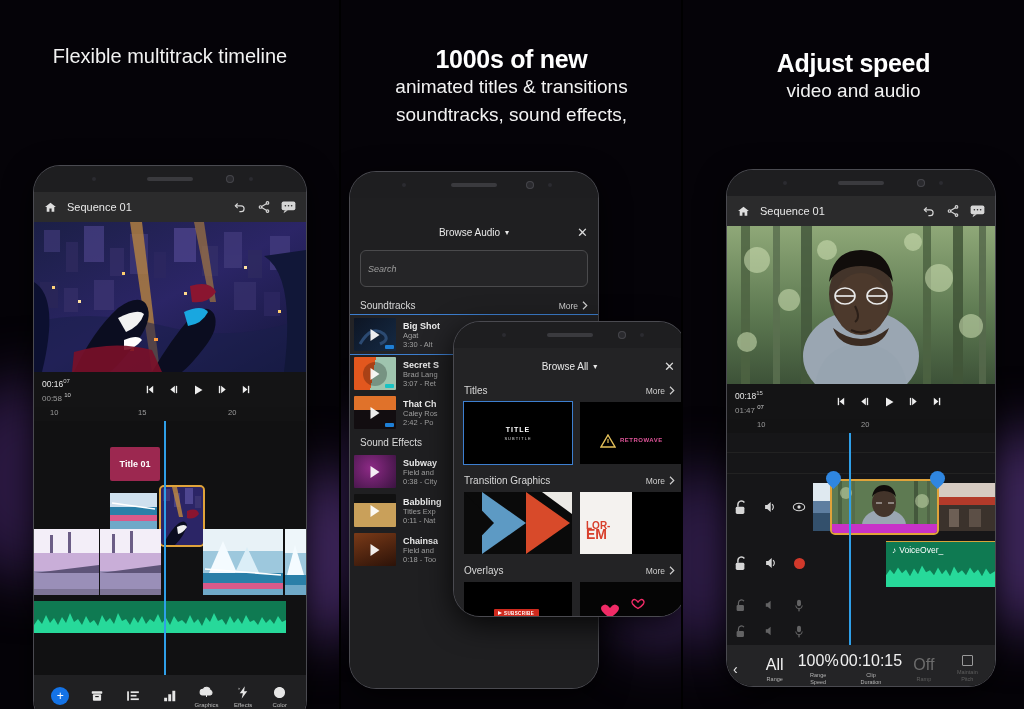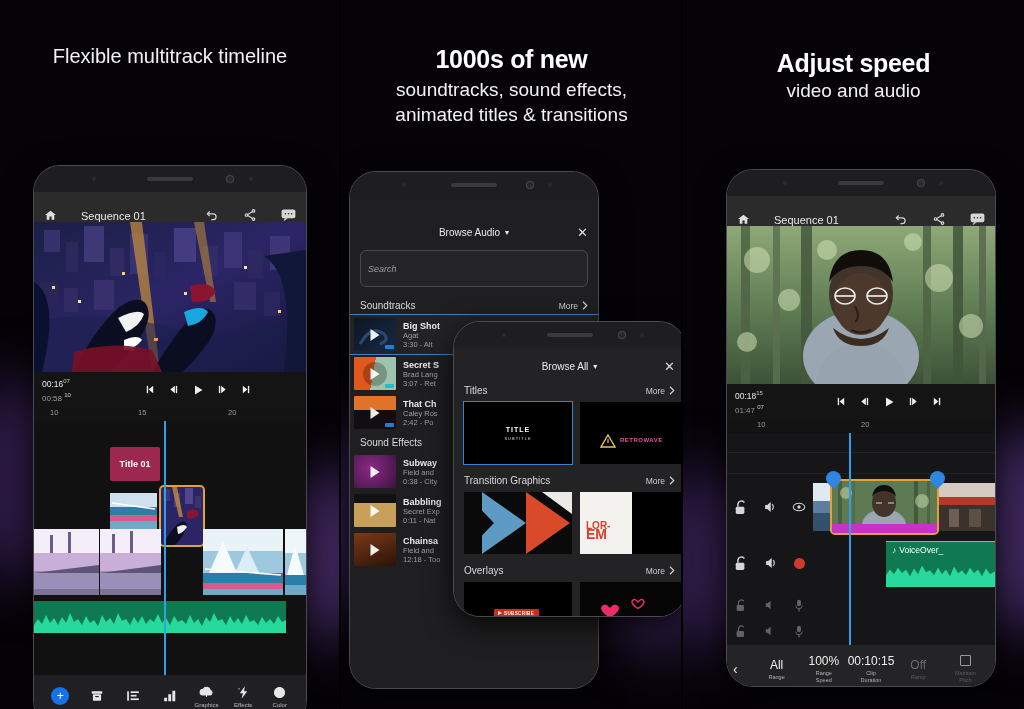--- a/index.html
+++ b/index.html
@@ -32,21 +32,21 @@
            box-shadow:0 0 0 1px #4a4a50, 0 8px 30px rgba(0,0,0,.8); overflow:hidden; z-index:10;}
   .phone-top { position:relative; height:26px; background:#1e1e20; }
   .speaker { position:absolute; left:50%; transform:translateX(-50%); top:11px; width:46px; height:4px;
              border-radius:2px; background:#3a3a3e; }
   .cam { position:absolute; top:9px; width:8px; height:8px; border-radius:50%; background:#2a2a2e;
          box-shadow: inset 0 0 0 1px #45454a; }
   .sensor { position:absolute; top:11px; width:4px; height:4px; border-radius:50%; background:#2b2b30;}
   .screen { position:relative; background:#0f0f10; overflow:hidden; }
 
   
-  .appbar { display:flex; align-items:flex-end; height:30px; background:#2b2b2c; padding:0 10px; gap:24px;}
+  .appbar { display:flex; align-items:center; height:30px; background:#2b2b2c; padding:0 10px; gap:10px;}
   .appbar .title { color:#e8e8e8; font-size:11px; flex:1; }
   .appbar .ic { color:#e0e0e0; opacity:.95; display:flex; align-items:center;}
   .home-ic { width:13px; height:13px; }
 
   .preview { position:relative; width:100%; overflow:hidden; background:#111; }
 
   .transport { display:flex; align-items:center; background:#141415; padding:4px 8px; gap:4px; }
   .tc { color:#e8e8e8; font-size:8.5px; line-height:11px; min-width:52px;}
   .tc .sub { color:#9b9b9b; font-size:8px;}
   .tc .fr { font-size:6px; vertical-align:super; color:#cfcfcf;}
@@ -96,21 +96,21 @@
 
   .g-row { display:flex; gap:8px; padding:2px 10px 6px; }
   .g-card { position:relative; width:108px; height:62px; background:#000; flex:none; overflow:hidden; }
   .g-card.selected { outline:1px solid #3d7fd0; }
 
   .trk-hdr { display:flex; align-items:center; justify-content:space-around; }
   .trk-hdr svg { fill:#d6d6d6; }
 
   .spd { display:flex; align-items:center; background:#242426; height:100%; padding:0 6px;}
   .spd .item { flex:1; text-align:center; }
-  .spd .v { color:#f0f0f0; font-size:12px; }
+  .spd .v { color:#f0f0f0; font-size:16px; }
   .spd .v.dim { color:#6c6c6c; }
   .spd .k { color:#b4b4b4; font-size:5.5px; line-height:7px; margin-top:2px;}
   .spd .k.dim { color:#5e5e5e; }
 </style>
 </head>
 <body>
 
 <div class="stage">
 
   <div class="panel" id="panel-1">
@@ -393,22 +393,22 @@
       </div>
     </div>
   </div>
 
   <div class="panel" id="panel-2">
     <div class="glow" style="left:-40px; top:420px; width:150px; height:200px; background:#2c1a44;"></div>
     <div class="glow" style="left:255px; top:470px; width:130px; height:180px; background:#33204d;"></div>
 
     <div class="headline" style="top:44px;">
       <div class="h-main" style="font-size:25px; line-height:30px;">1000s of new</div>
+      <div class="h-sub" style="font-size:19px; line-height:25px;">animated titles &amp; transitions</div>
       <div class="h-sub" style="font-size:19px; line-height:25px; margin-top:3px;">soundtracks, sound effects,</div>
-      <div class="h-sub" style="font-size:19px; line-height:25px;">animated titles &amp; transitions</div>
     </div>
 
     <div class="phone" style="left:9px; top:172px; width:248px; height:516px; z-index:11;">
       <div class="phone-top">
         <span class="sensor" style="left:52px;"></span>
         <span class="speaker"></span>
         <span class="cam" style="left:176px;"></span>
         <span class="sensor" style="left:198px;"></span>
       </div>
       <div class="screen" style="height:490px; background:#1f1f21;">
@@ -488,33 +488,33 @@
             <div class="d">0:38 - City</div>
           </div>
         </div>
 
         <div class="a-row">
           <div class="thumb" style="background:linear-gradient(180deg,#111 0 26%,#c9a05a 26% 100%);">
             <span class="play"></span>
           </div>
           <div class="a-meta">
             <div class="t">Babbling</div>
-            <div class="s">Secret Exp</div>
+            <div class="s">Titles Exp</div>
             <div class="d">0:11 - Nat</div>
           </div>
         </div>
 
         <div class="a-row">
           <div class="thumb" style="background:linear-gradient(160deg,#7a3a18,#2c1208);">
             <span class="play"></span>
           </div>
           <div class="a-meta">
             <div class="t">Chainsa</div>
             <div class="s">Field and</div>
-            <div class="d">12:18 - Too</div>
+            <div class="d">0:18 - Too</div>
           </div>
         </div>
 
       </div>
     </div>
 
     <div class="phone" style="left:113px; top:322px; width:231px; height:294px; z-index:20;">
       <div class="phone-top">
         <span class="sensor" style="left:48px;"></span>
         <span class="speaker"></span>

